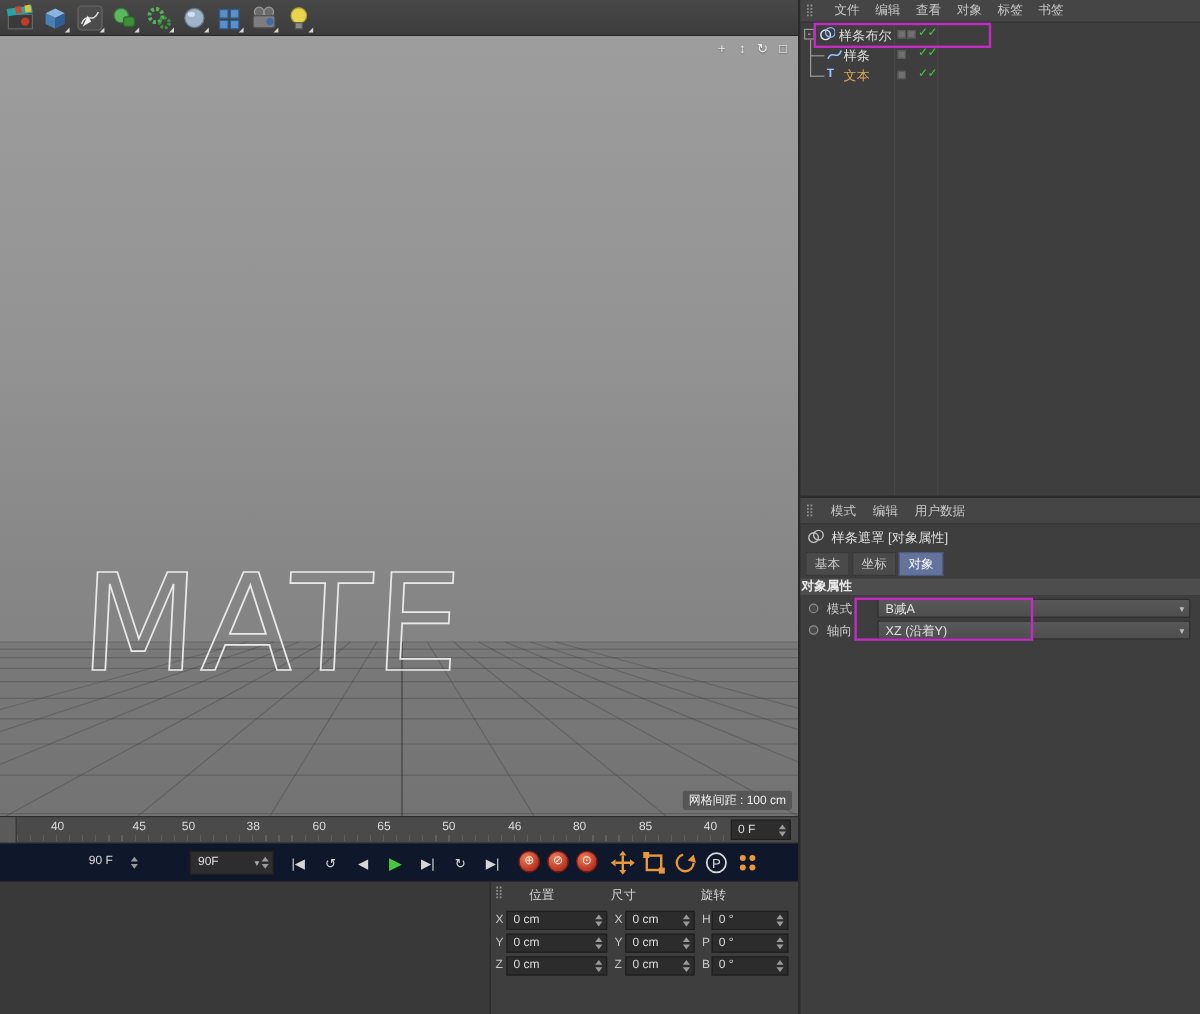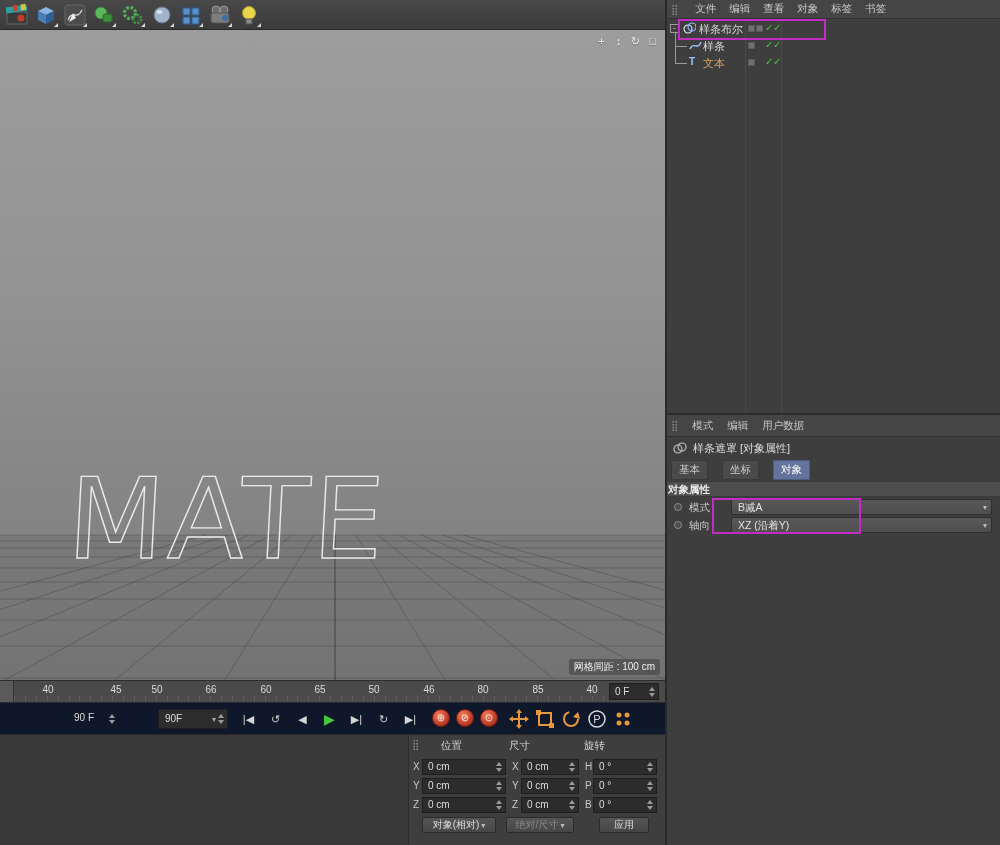--- a/index.html
+++ b/index.html
@@ -67,21 +67,21 @@
   .o-label.orange{color:#d8a35a}
   .expander{position:absolute;left:3px;top:3px;width:9px;height:9px;border:1px solid #999;background:#3e3e3e;color:#ccc;font-size:9px;line-height:7px;text-align:center}
   .o-icon{position:absolute;top:1px}
   .sq{position:absolute;width:7px;height:7px;background:#707070;border:1px solid #585858;top:4px}
   .chk{position:absolute;color:#3ecb3e;font-size:10px;top:1px}
   .treeline-v{position:absolute;left:8px;top:33px;width:1px;height:31px;background:#9a9a9a}
   .treeline-h{position:absolute;left:8px;width:12px;height:1px;background:#9a9a9a}
   .om-am-divider{position:absolute;left:0;top:413px;width:100%;height:2px;background:#2c2c2c}
   .am-menu{position:absolute;left:0;top:415px;width:100%;height:22px;background:#454545;border-bottom:1px solid #323232;display:flex;gap:14px;align-items:center;padding-left:4px;font-size:10.5px;color:#c8c8c8}
   .am-title{position:absolute;left:0;top:438px;height:21px;display:flex;align-items:center;gap:6px;padding-left:6px;font-size:11px;color:#ddd}
-  .am-tabs{position:absolute;top:460px;left:4px;display:flex;gap:14px}
+  .am-tabs{position:absolute;top:460px;left:4px;display:flex;gap:2px}
   .tab{padding:2px 7px;background:#4a4a4a;border:1px solid #383838;font-size:10.5px;color:#ccc;cursor:default}
   .tab.active{background:#63739c;color:#fff;border-color:#4a5a80}
   .am-section{position:absolute;top:481px;left:0;width:100%;height:16px;background:#4d4d4d;border-top:1px solid #3a3a3a;border-bottom:1px solid #3a3a3a;font-weight:bold;font-size:10.5px;color:#e8e8e8;padding-left:1px;line-height:14px}
   .a-row{position:absolute;left:0;width:100%;height:17px;font-size:10.5px}
   .adot{position:absolute;left:7px;top:4px;width:8px;height:8px;border-radius:50%;border:1px solid #8f8f8f;background:#4a4a4a}
   .a-label{position:absolute;left:22px;top:2px;color:#ccc}
   .a-drop{position:absolute;left:64px;right:8px;top:0;height:16px;background:linear-gradient(#585858,#4e4e4e);border:1px solid #2f2f2f;border-radius:2px;color:#e2e2e2;padding:1px 6px;font-size:10.5px;cursor:default}
   .a-drop .dd{position:absolute;right:4px;top:3px;font-size:8px;color:#bbb}
   .a-check{position:absolute;left:64px;top:2px;width:12px;height:12px;background:#8f8f8f;border:1px solid #2f2f2f}
 
@@ -196,21 +196,21 @@
       <text transform="translate(66,528) skewX(-3)" font-size="112" font-family="DejaVu Sans, sans-serif" letter-spacing="4" fill="none" stroke="#efefef" stroke-width="1.4" opacity="0.95">MATE</text>
     </svg>
     <div class="grid-label">网格间距 : 100 cm</div>
   </div>
 
   <div class="ruler">
     <div class="ruler-cap"></div>
     <span class="tick" style="left:48px">40</span>
     <span class="tick" style="left:116px">45</span>
     <span class="tick" style="left:157px">50</span>
-    <span class="tick" style="left:211px">66</span>
+    <span class="tick" style="left:211px">38</span>
     <span class="tick" style="left:266px">60</span>
     <span class="tick" style="left:320px">65</span>
     <span class="tick" style="left:374px">50</span>
     <span class="tick" style="left:429px">46</span>
     <span class="tick" style="left:483px">80</span>
     <span class="tick" style="left:538px">85</span>
     <span class="tick" style="left:592px">40</span>
     <div class="tickmarks"></div>
     <div class="frame-box">
       <span>0 F</span><span class="spin"></span>
@@ -318,25 +318,20 @@
       <div class="c-f" style="left:184px;width:64px"><span>0 °</span><span class="spin"></span></div>
     </div>
     <div class="c-row" style="top:62px">
       <span class="c-l" style="left:4px">Z</span>
       <div class="c-f" style="left:13px;width:84px"><span>0 cm</span><span class="spin"></span></div>
       <span class="c-l" style="left:103px">Z</span>
       <div class="c-f" style="left:112px;width:58px"><span>0 cm</span><span class="spin"></span></div>
       <span class="c-l" style="left:176px">B</span>
       <div class="c-f" style="left:184px;width:64px"><span>0 °</span><span class="spin"></span></div>
     </div>
-    <div class="c-foot">
-      <button class="c-btn" style="left:13px;width:74px"><span>对象(相对)</span><span class="dd">▾</span></button>
-      <button class="c-btn disabled" style="left:97px;width:68px"><span>绝对/尺寸</span><span class="dd">▾</span></button>
-      <button class="c-btn" style="left:190px;width:50px;text-align:center"><span>应用</span></button>
-    </div>
   </div>
 
   <div class="right-panel">
 
     <div class="om-menu">
       <span class="handle">⣿</span>
       <span class="menu-item">文件</span>
       <span class="menu-item">编辑</span>
       <span class="menu-item">查看</span>
       <span class="menu-item">对象</span>

